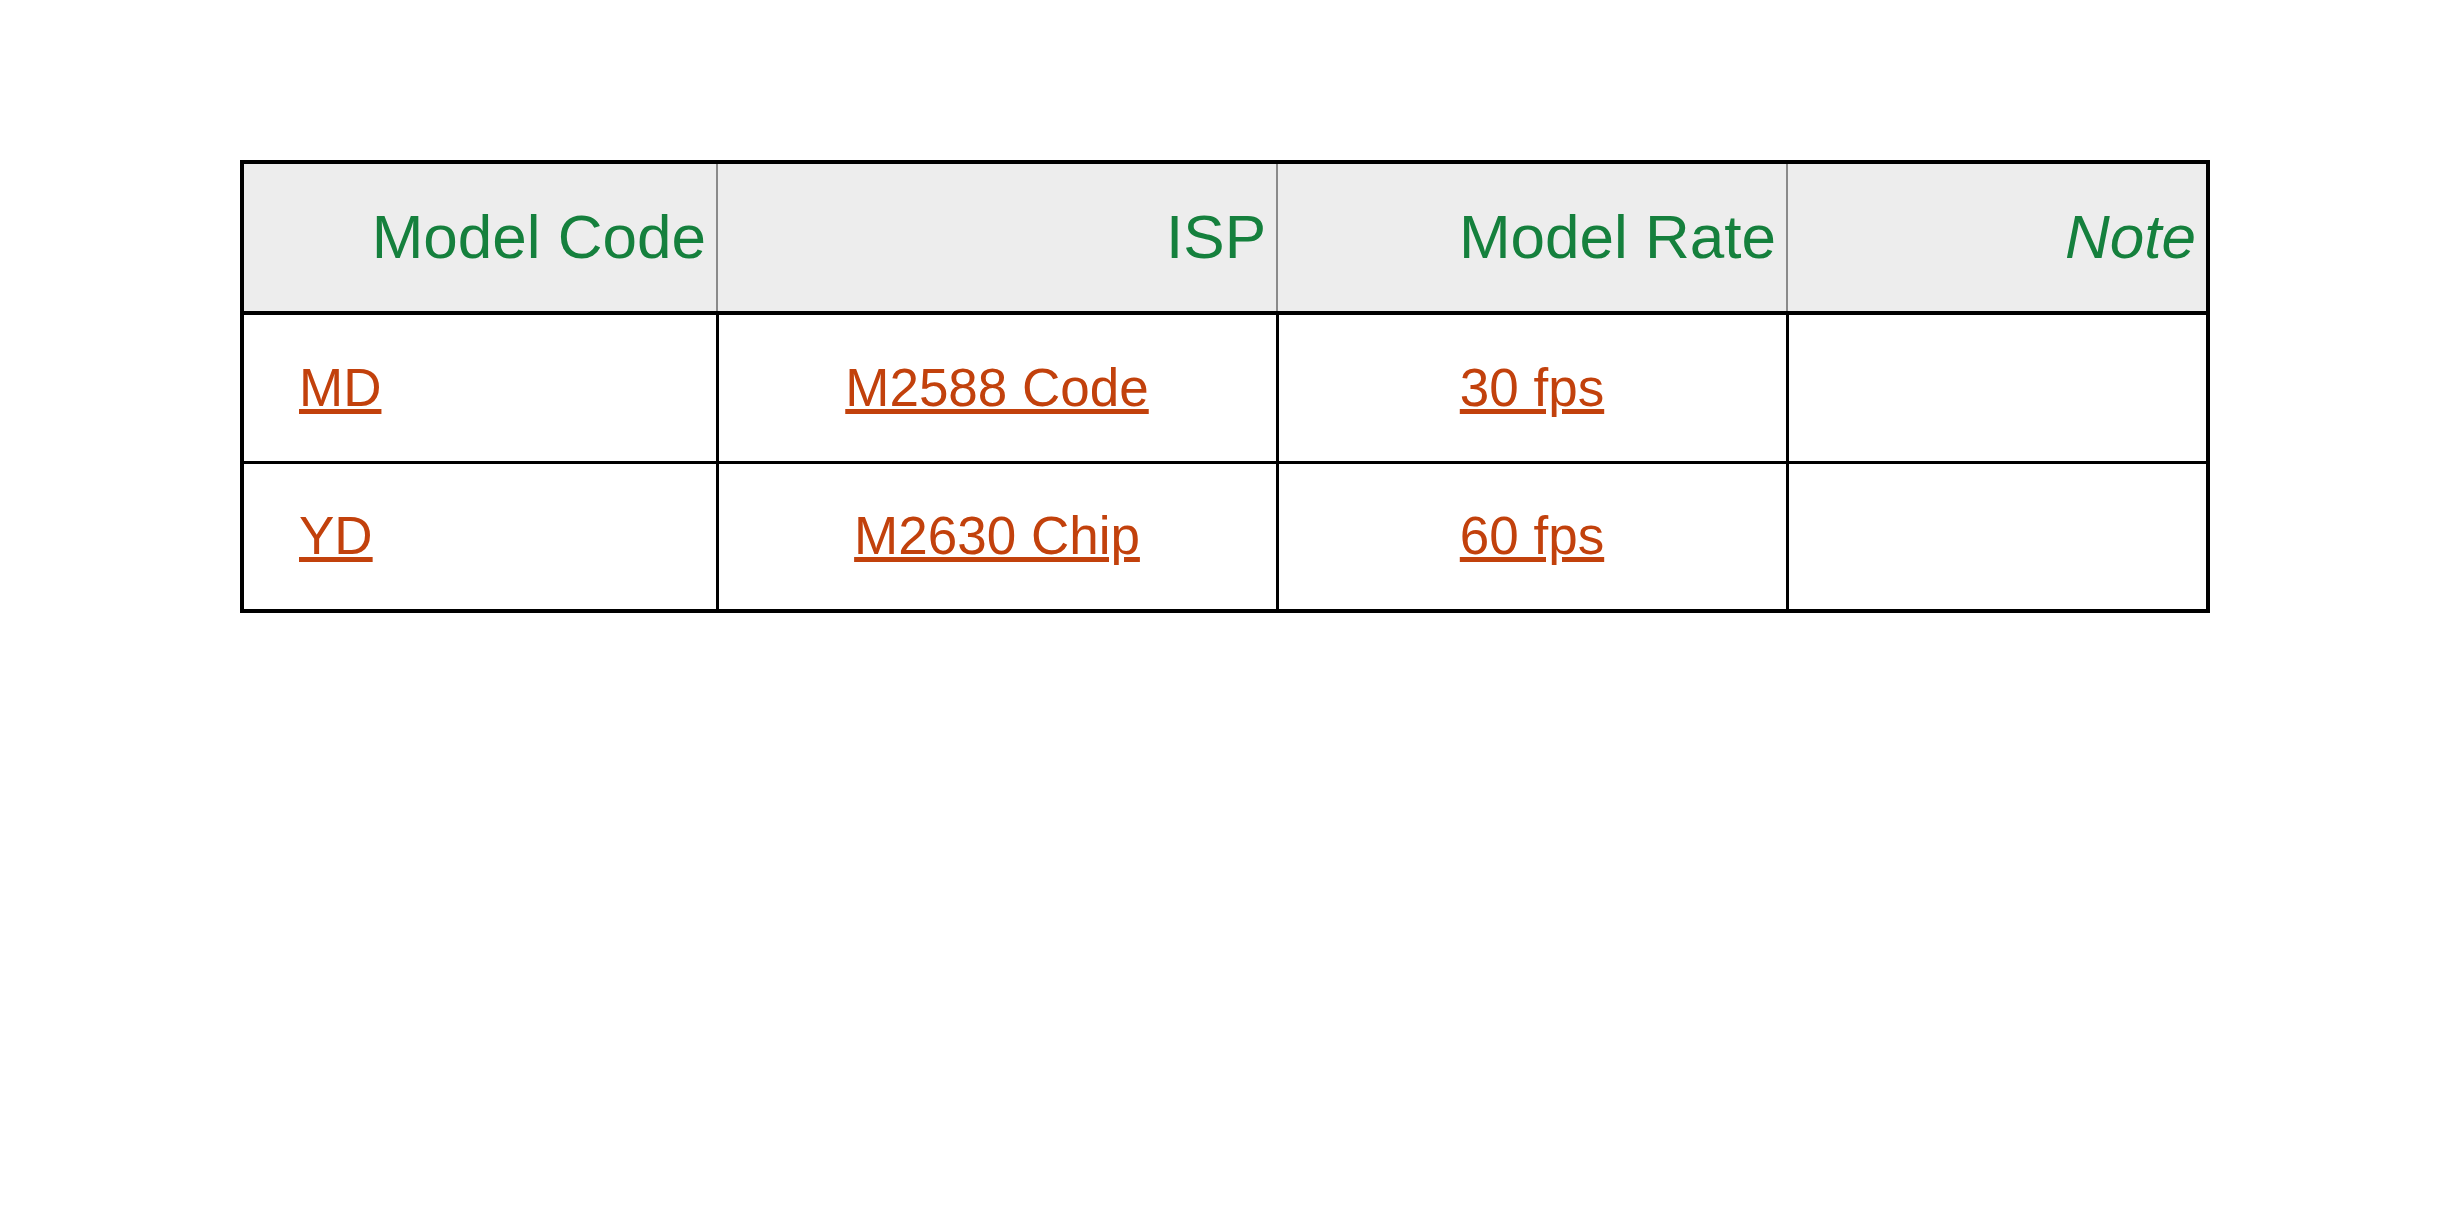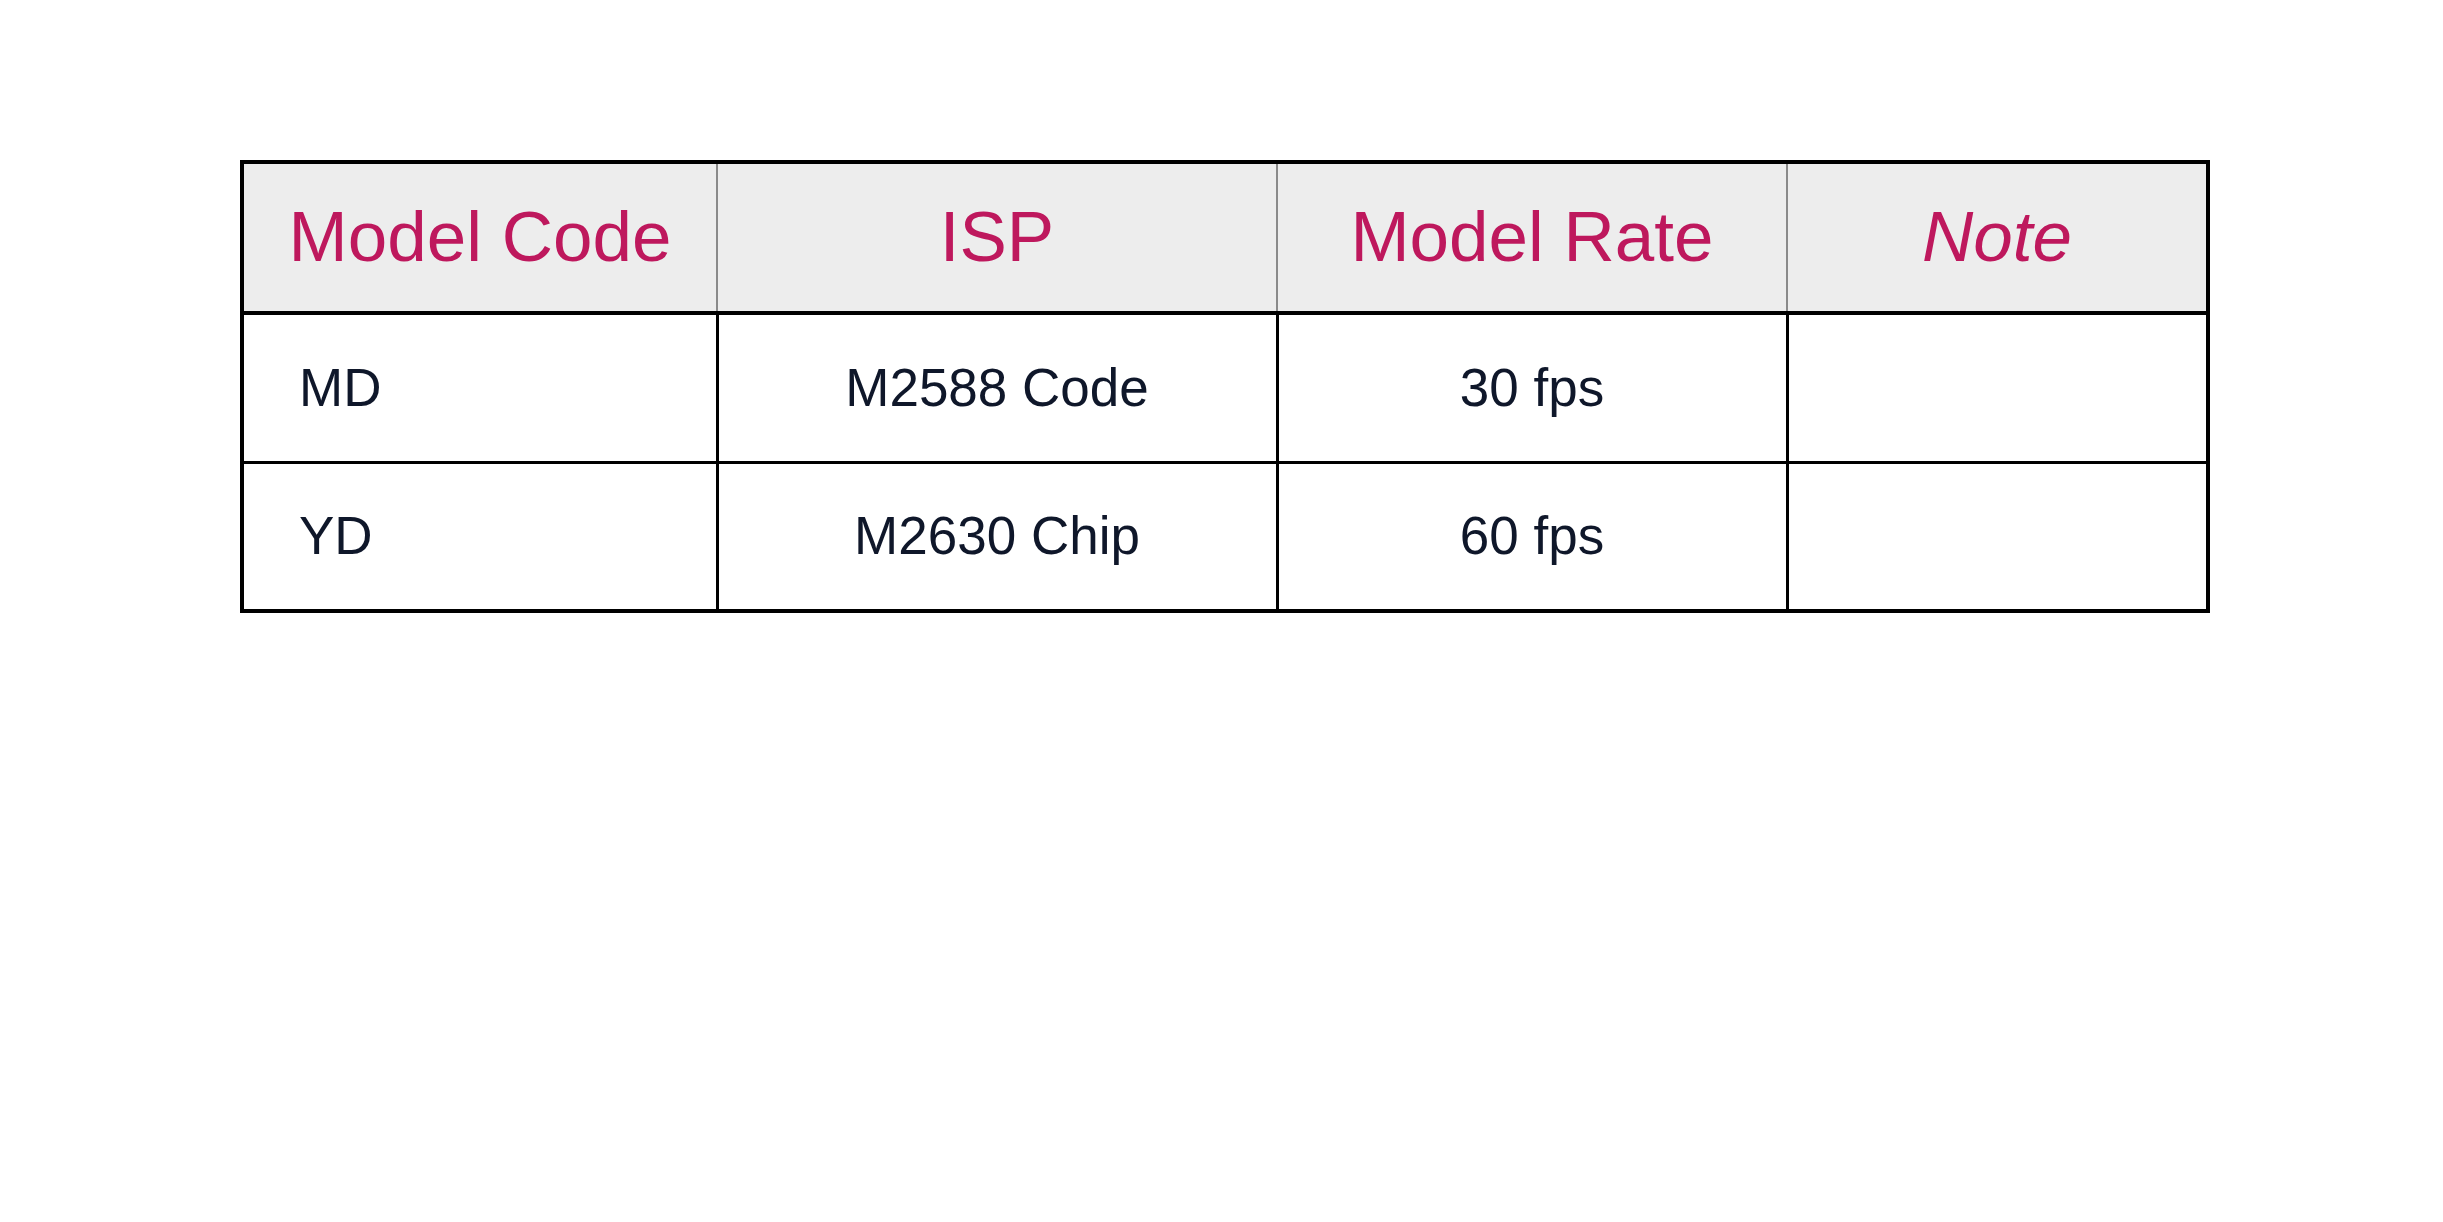--- a/index.html
+++ b/index.html
@@ -37,25 +37,25 @@
   #spec-table col.c-isp   { width: 560px; }
   #spec-table col.c-fps   { width: 510px; }
   #spec-table col.c-note  { width: 421px; }
 
   
   #spec-table thead tr {
     height: 151px;
   }
   #spec-table thead th {
     background: #ededed;
-    color: #be185d;
+    color: #15803d;
     font-weight: 400;
-    font-size: 71px;
+    font-size: 62px;
     line-height: 1.1;
-    text-align: center;
+    text-align: right;
     vertical-align: middle;
     padding: 0 10px;
     border-top: 4px solid #000000;
     border-bottom: 4px solid #000000;
     border-left: 2px solid #8a8a8a;
     border-right: 2px solid #8a8a8a;
     box-sizing: border-box;
   }
   #spec-table thead th:first-child {
     border-left: 4px solid #000000;
@@ -64,31 +64,32 @@
     border-right: 4px solid #000000;
     font-style: italic;
   }
 
   
   #spec-table tbody tr {
     height: 149px;
   }
   #spec-table tbody td {
     background: #ffffff;
-    color: #0f172a;
+    color: #c2410c;
     font-weight: 400;
     font-size: 53px;
     line-height: 1.1;
     vertical-align: middle;
     text-align: center;
     padding: 0 10px;
     border-bottom: 3px solid #000000;
     border-left: 3px solid #000000;
     border-right: 3px solid #000000;
     box-sizing: border-box;
+    text-decoration: underline;
   }
   #spec-table tbody td:first-child {
     text-align: left;
     padding-left: 55px;
     border-left: 4px solid #000000;
   }
   #spec-table tbody td:last-child {
     border-right: 4px solid #000000;
   }
   #spec-table tbody tr:last-child td {

